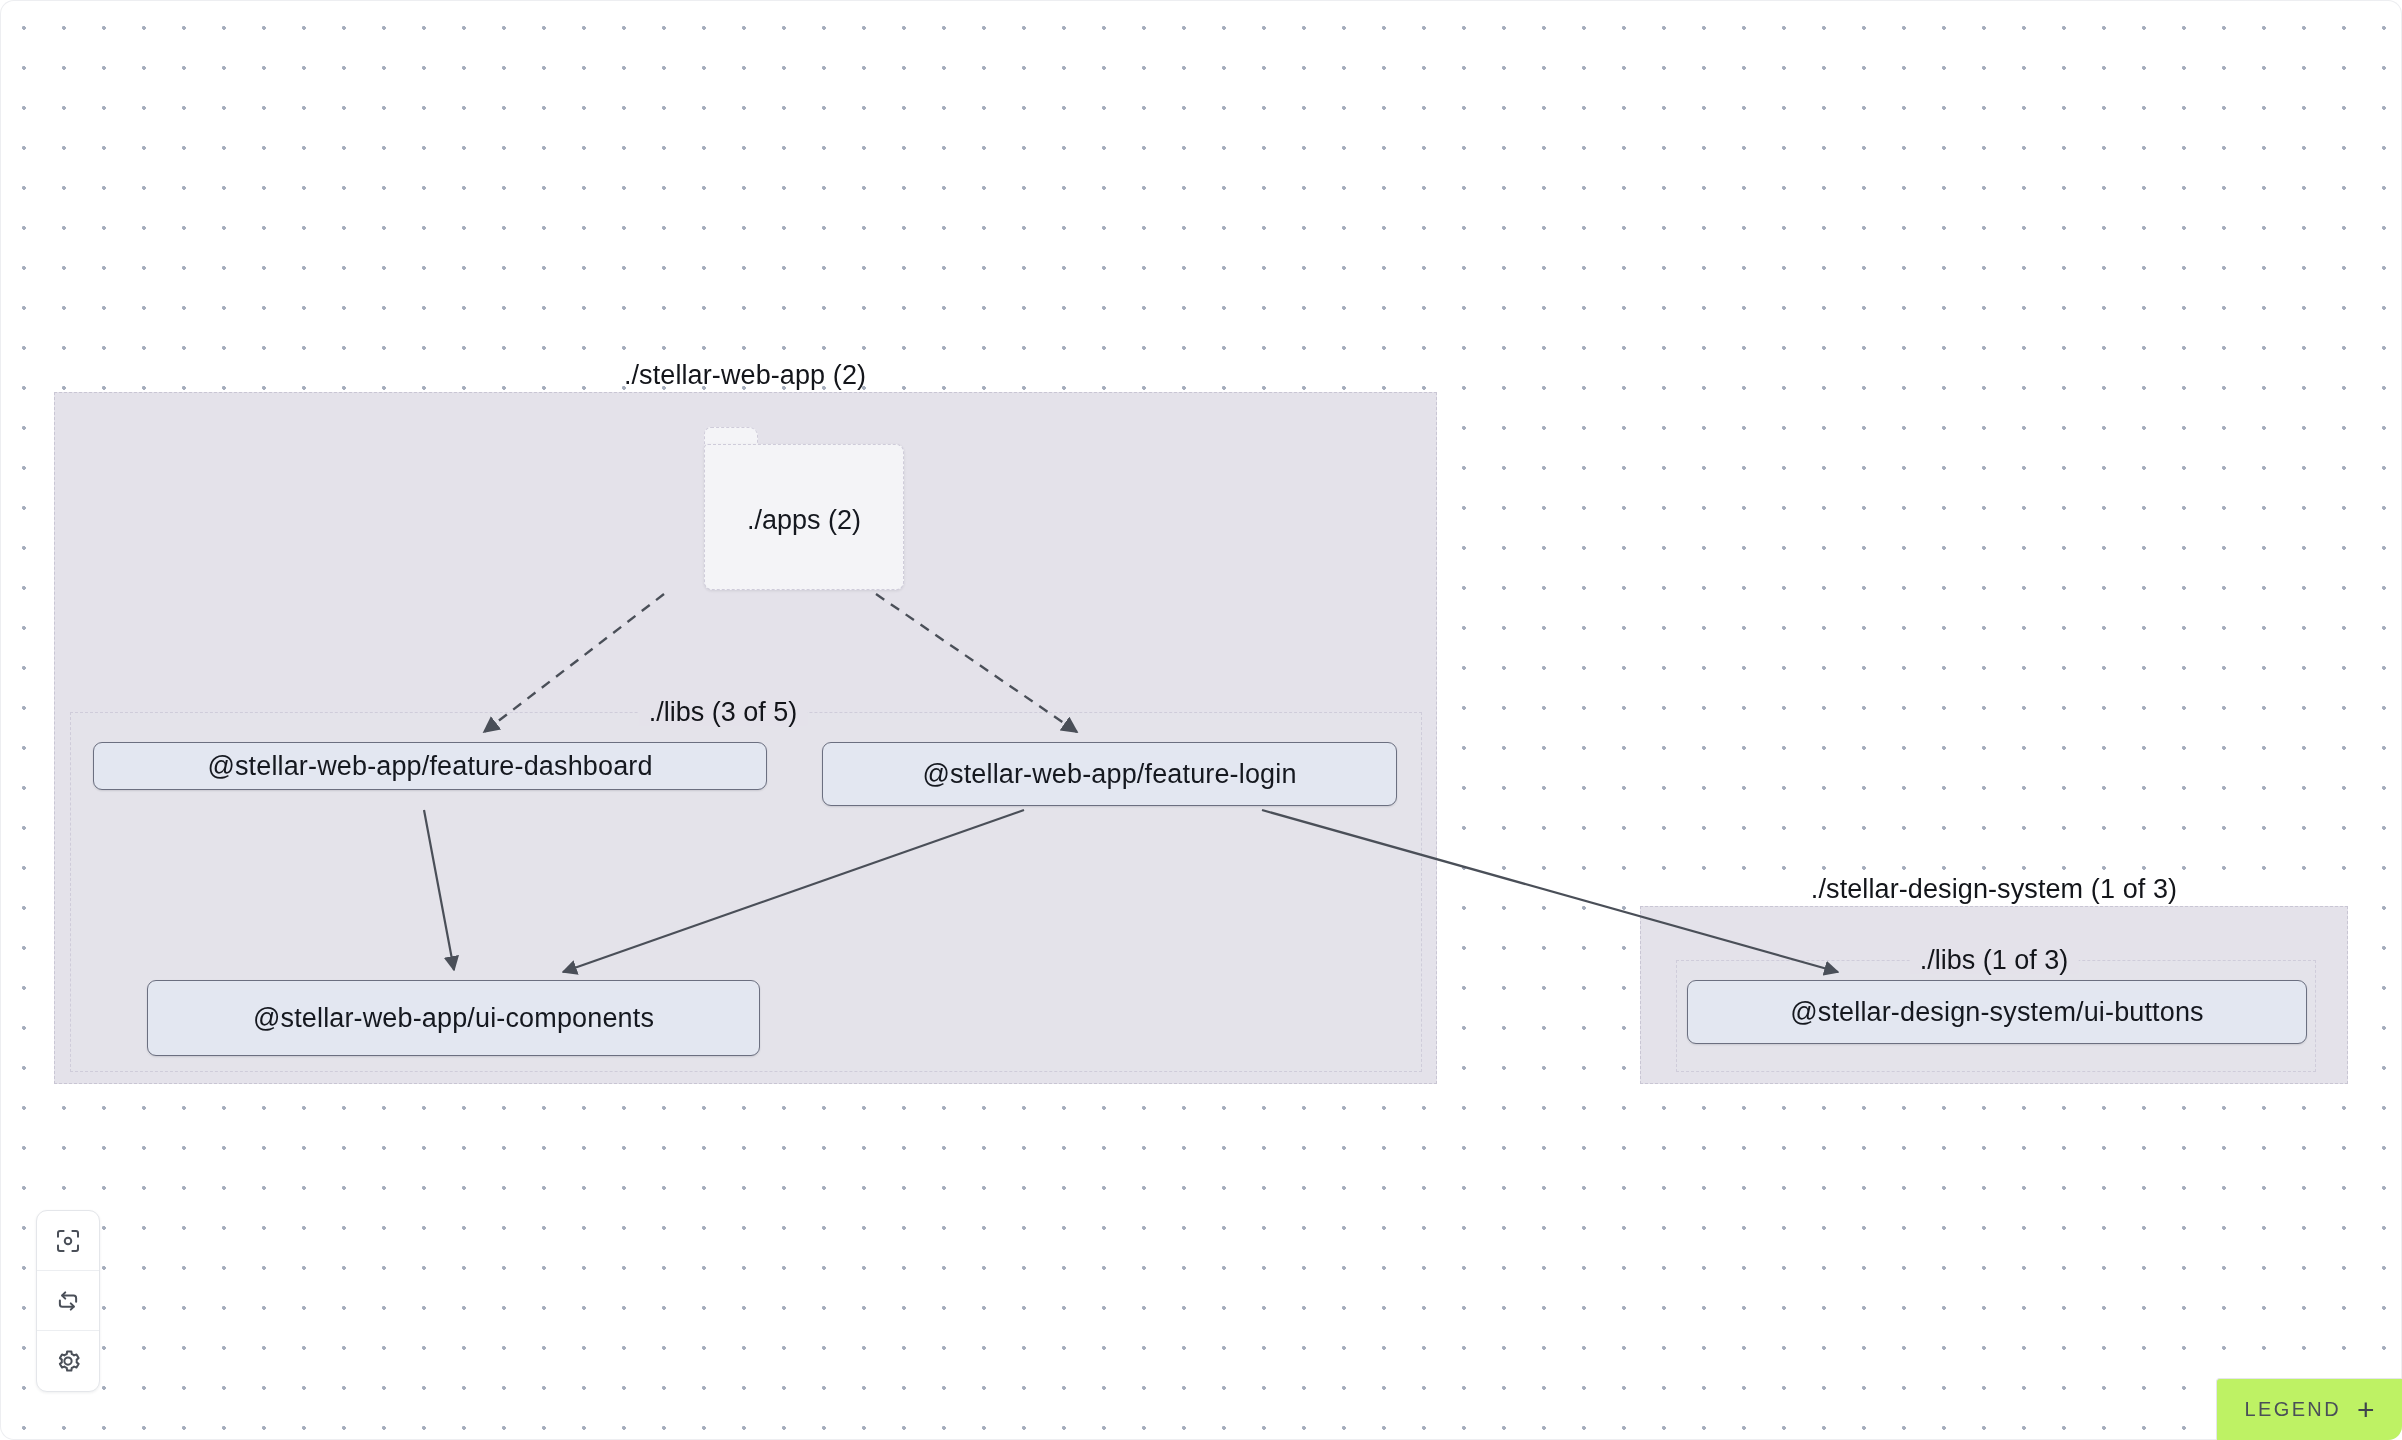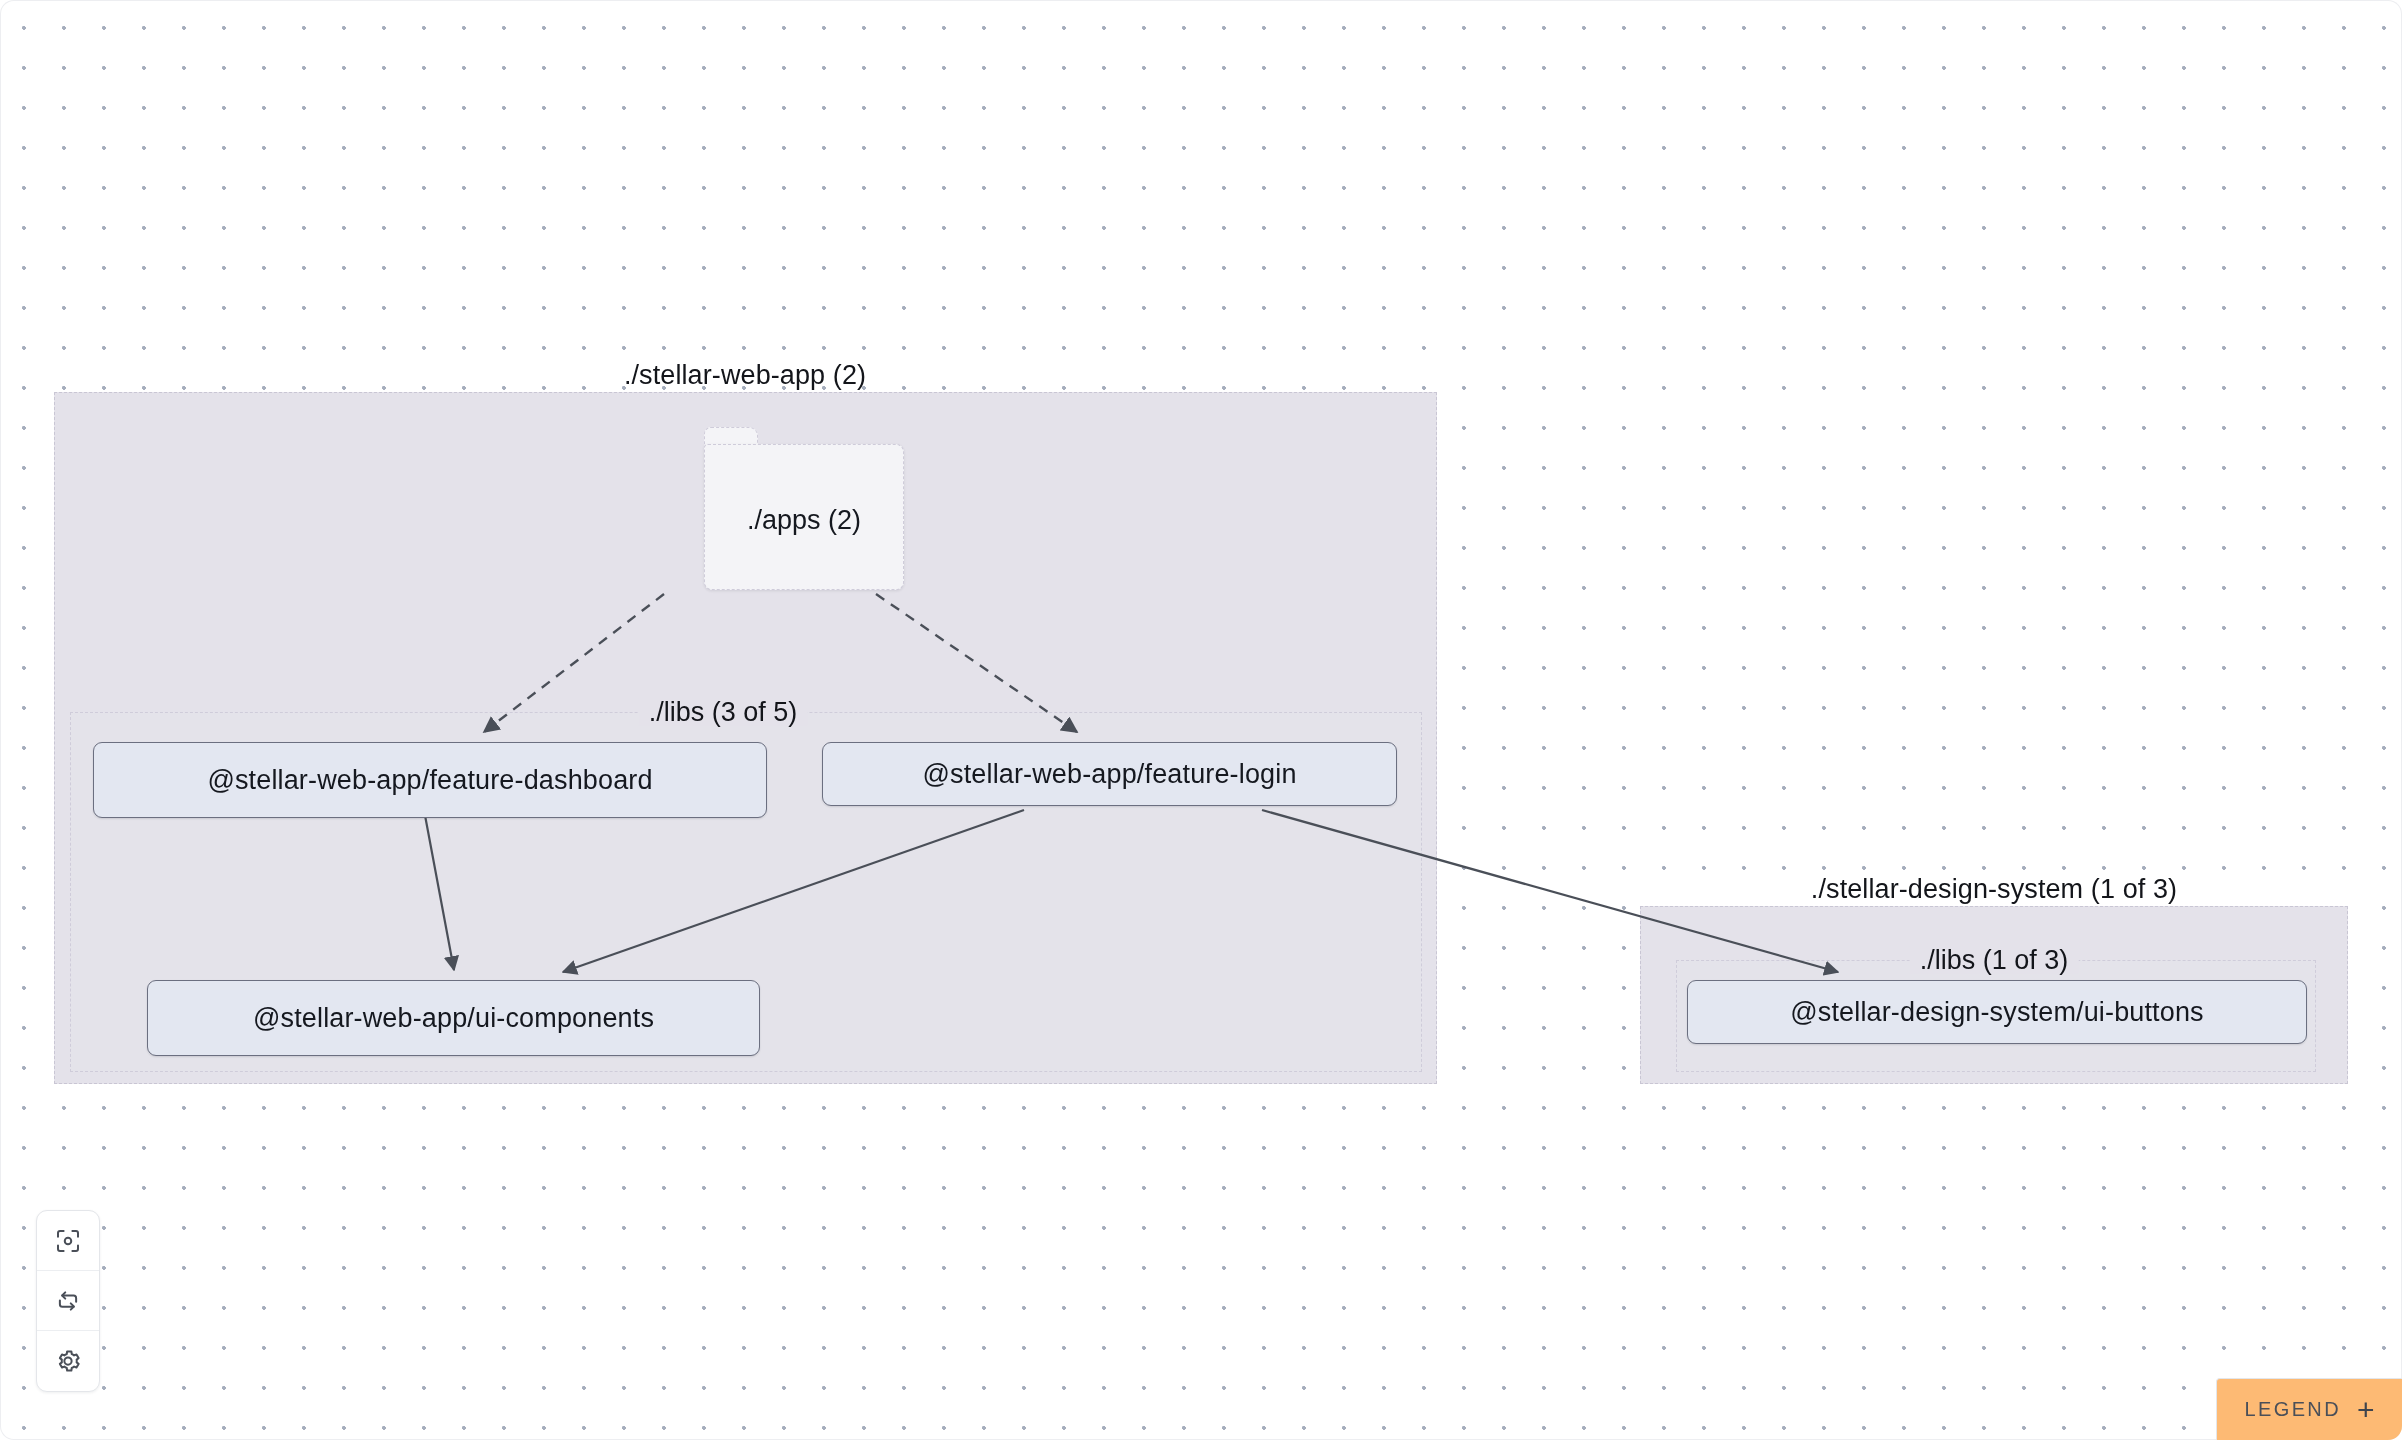--- a/index.html
+++ b/index.html
@@ -164,21 +164,21 @@
   .tool-btn:last-child { border-bottom: none; }
   .tool-btn svg { display: block; }
 
   
   #legend-panel {
     position: absolute;
     right: 0;
     bottom: 0;
     min-width: 186px;
     height: 62px;
-    background: #fdba74;
+    background: #bef264;
     border-left: 1px solid #e4e6ea;
     border-top: 1px solid #e4e6ea;
     border-top-left-radius: 4px;
     display: flex;
     align-items: center;
     justify-content: center;
     gap: 16px;
     padding: 0 26px;
     box-sizing: border-box;
     cursor: pointer;
@@ -236,21 +236,21 @@
 
       <line x1="1262" y1="810" x2="1838" y2="972" stroke="#4a4f58" stroke-width="2.2" marker-end="url(#arrow-solid)"></line>
     </svg>
 
     <div class="folder-node" style="left:704px; top:444px; width:200px; height:146px;">
       <span class="folder-tab"></span>
       <span class="folder-shape"></span>
       <span class="folder-label">./apps (2)</span>
     </div>
 
-    <div class="node-box" style="left:93px; top:742px; width:674px; height:76px;">
+    <div class="node-box" style="left:93px; top:742px; width:674px; height:48px;">
       <span>@stellar-web-app/feature-dashboard</span>
     </div>
 
     <div class="node-box" style="left:822px; top:742px; width:575px; height:64px;">
       <span>@stellar-web-app/feature-login</span>
     </div>
 
     <div class="node-box" style="left:147px; top:980px; width:613px; height:76px;">
       <span>@stellar-web-app/ui-components</span>
     </div>

